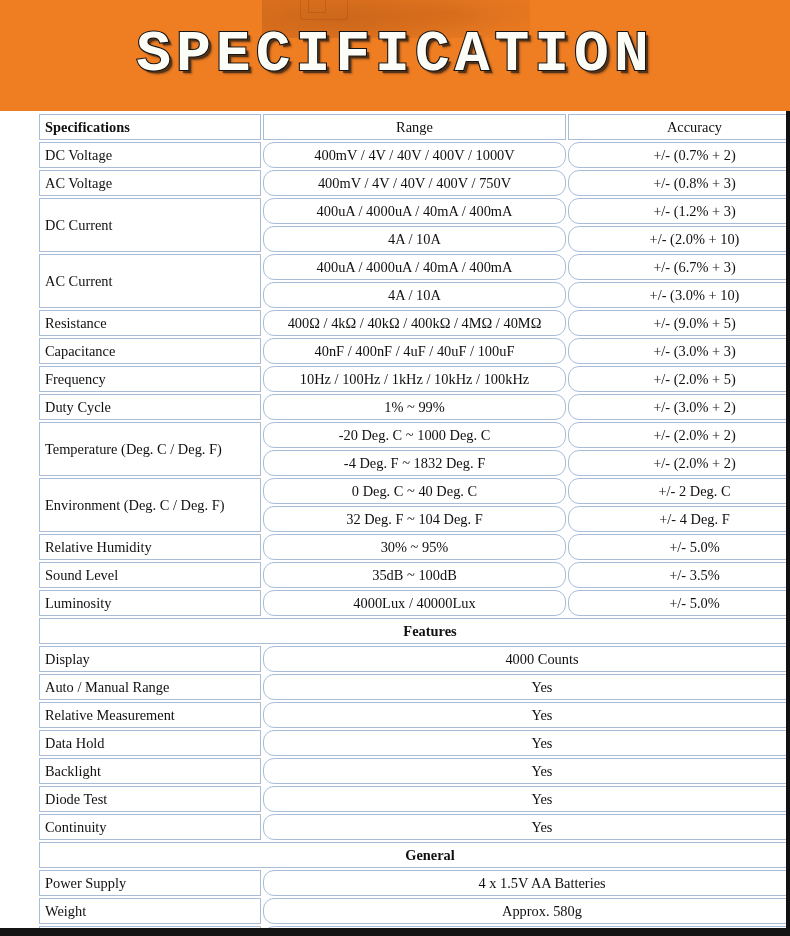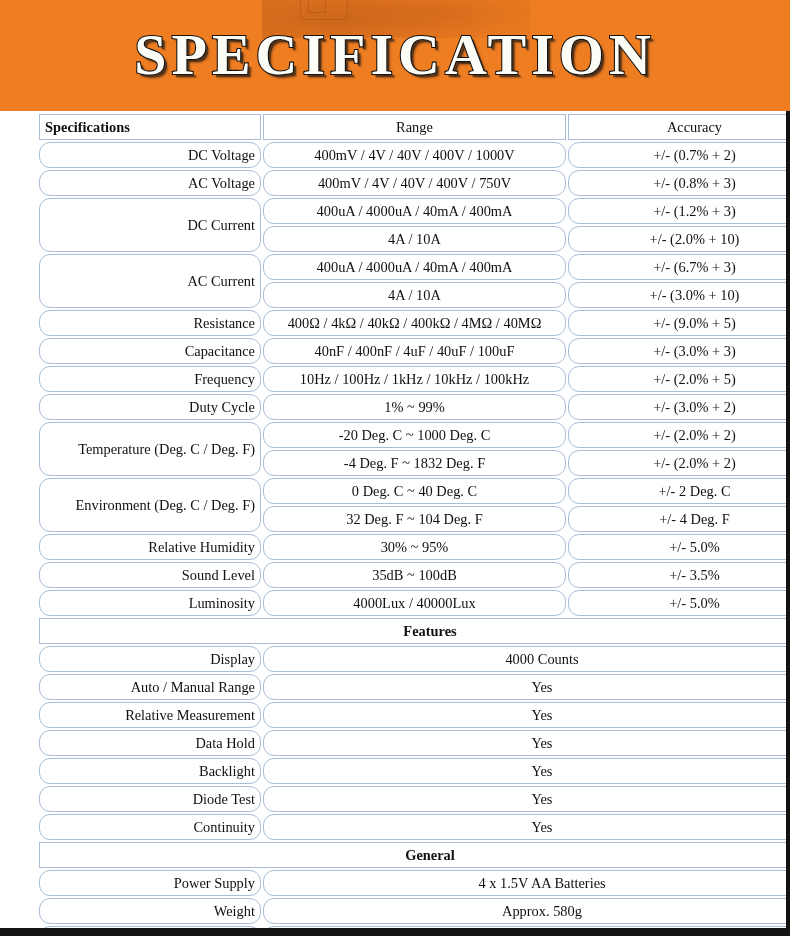--- a/index.html
+++ b/index.html
@@ -55,21 +55,21 @@
     height: 13px;
     border: 1px solid rgba(160,75,18,0.40);
     pointer-events: none;
   }
   #banner-title {
     position: absolute;
     left: 0;
     right: 0;
     top: 23px;
     text-align: center;
-    font-family: Liberation Serif, serif;
+    font-family: Liberation Mono, monospace;
     font-weight: bold;
     font-size: 58px;
     letter-spacing: 5px;
     color: #fdfdf8;
     line-height: 64px;
     -webkit-text-stroke: 2.2px #141414;
     paint-order: stroke fill;
     text-shadow:
        3px 3px 0 rgba(20,20,20,0.55),
        4px 4px 2px rgba(20,20,20,0.35);
@@ -117,22 +117,21 @@
     text-align: center;
   }
   td.sect {
     background: #fbc108;
     border: 1px solid #d9a706;
     font-weight: bold;
     text-align: center;
     padding-left: 4px;
   }
   td.name {
-    text-align: right;
-    border-radius: 11px;
+    text-align: left;
   }
   td.val {
     text-align: center;
     border-radius: 11px;
   }
   td.tall {
     height: 44px;
   }
 
   

